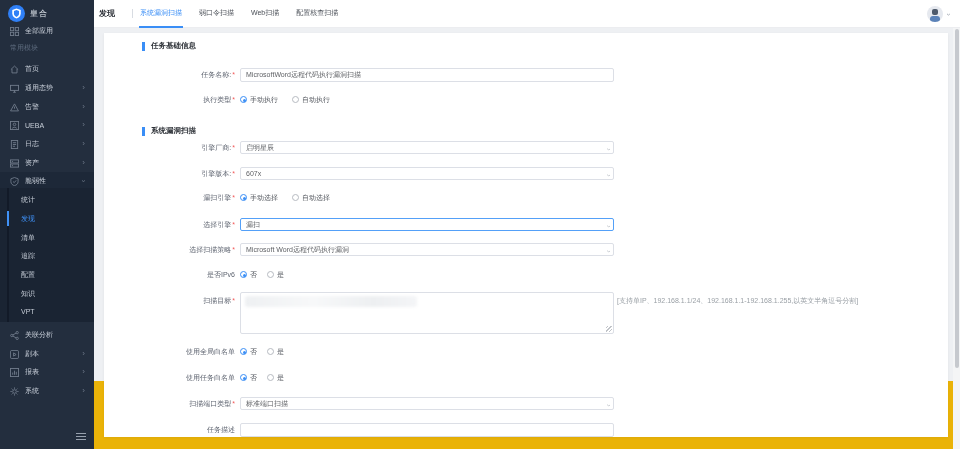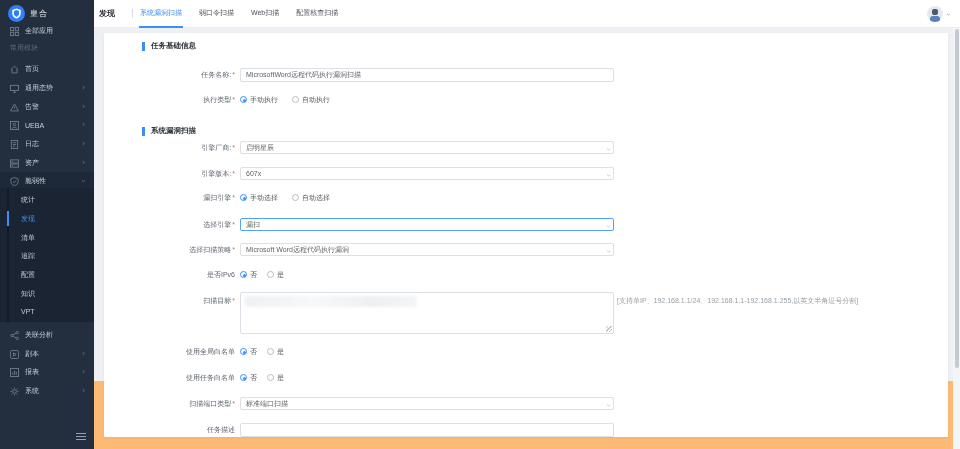--- a/index.html
+++ b/index.html
@@ -1,18 +1,18 @@
 <!DOCTYPE html>
 <html><head>
 <meta charset="utf-8">
 <style>
   * { margin:0; padding:0; box-sizing:border-box; }
   html,body { width:960px; height:449px; }
   body { font-family:"Liberation Sans","DejaVu Sans",sans-serif; font-size:7px; color:#5a5f66; }
-  #app { position:relative; width:960px; height:449px; overflow:hidden; background:#fdba74; }
+  #app { position:relative; width:960px; height:449px; overflow:hidden; background:#eab308; }
 
   
   .sidebar { position:absolute; left:0; top:0; width:94px; height:449px; background:#232e3e; color:#c7ced8; }
   .logo-row { position:absolute; left:0; top:0; width:94px; height:26px; display:flex; align-items:center; padding-left:8px; }
   .logo-badge { width:17px; height:17px; flex:0 0 17px; }
   .brand-text { margin-left:5px; color:#e8edf3; font-size:8px; letter-spacing:1px; }
   .side-row { position:absolute; left:0; width:94px; height:18px; display:flex; align-items:center; padding-left:10px; cursor:pointer; }
   .side-row .txt { margin-left:6px; color:#c7ced8; }
   .side-row .ic { width:9px; height:9px; flex:0 0 9px; opacity:.75; }
   .side-row .chev { position:absolute; right:9px; color:#6d7989; font-size:8px; line-height:8px; }

